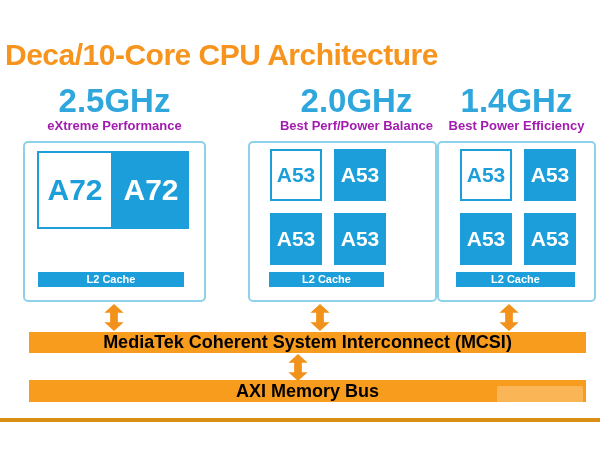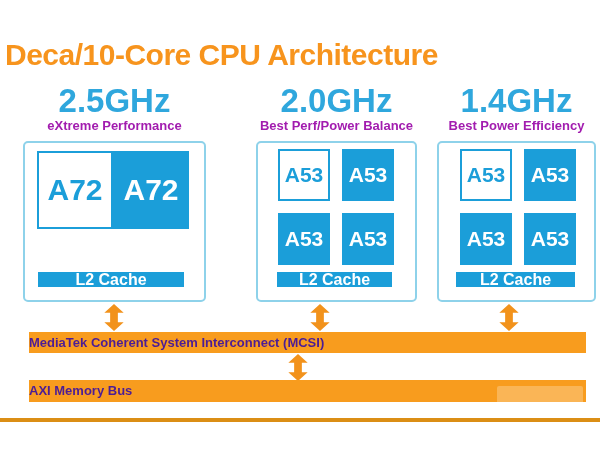--- a/index.html
+++ b/index.html
@@ -8,21 +8,21 @@
     background:#ffffff; overflow:hidden;
     font-family:"Liberation Sans", sans-serif;
   }
   .title {
     position:absolute; left:5px; top:38px;
     font-size:30px; font-weight:bold; color:#F7941D;
     letter-spacing:-0.5px; white-space:nowrap;
   }
   .cluster { position:absolute; top:84px; text-align:center; height:218px; }
   .cluster.c1 { left:23px;  width:183px; }
-  .cluster.c2 { left:256px; width:161px; }
+  .cluster.c2 { left:248px; width:161px;padding-left:28px; }
   .cluster.c3 { left:437px; width:159px; }
   .freq { font-size:33px; font-weight:bold; color:#2FA7DD; line-height:33px; }
   .subtitle { font-size:13px; font-weight:bold; color:#a21caf; line-height:15px; margin-top:1px; white-space:nowrap; }
   .box {
     position:absolute; left:0; top:57px; width:100%; height:161px;
     box-sizing:border-box; border:2px solid #8ED2EA; border-radius:5px; background:#fff;
   }
   .cores-large { position:absolute; left:12px; top:8px; display:flex; gap:0; }
   .cores-grid  { position:absolute; top:6px; display:grid; grid-template-columns:52px 52px; gap:12px; }
   .c2 .cores-grid { left:20px; }
@@ -30,31 +30,31 @@
   .core {
     display:flex; align-items:center; justify-content:center;
     font-weight:bold; box-sizing:border-box;
   }
   .core.large { width:76px; height:78px; font-size:30px; }
   .core.small { width:52px; height:52px; font-size:21px; }
   .core.outline { background:#fff; border:2px solid #1B9ED9; color:#1B9ED9; }
   .core.filled  { background:#1B9ED9; color:#ffffff; }
   .l2bar {
     position:absolute; bottom:13px; height:15px; line-height:15px;
-    background:#1B9ED9; color:#fff; font-size:16px; font-weight:bold; text-align:center;
+    background:#1B9ED9; color:#fff; font-size:11px; font-weight:bold; text-align:center;
   }
   .c1 .l2bar { left:13px; width:146px; }
   .c2 .l2bar { left:19px; width:115px; }
   .c3 .l2bar { left:17px; width:119px; }
   .varrow { position:absolute; width:22px; height:27px; }
   .varrow svg { display:block; width:100%; height:100%; }
   .bus {
     position:absolute; left:29px; width:557px;
-    background:#F89C1E; color:#4c1d95; font-weight:bold; font-size:13px;
-    text-align:left; white-space:nowrap;
+    background:#F89C1E; color:#000000; font-weight:bold; font-size:18px;
+    text-align:center; white-space:nowrap;
   }
   .bus.mcsi { top:332px; height:21px; line-height:21px; }
   .bus.axi  { top:380px; height:22px; line-height:22px; }
   .watermark {
     position:absolute; left:497px; top:386px; width:86px; height:26px;
     background:rgba(255,255,255,0.25); border-radius:2px;
   }
   .divider { position:absolute; left:0; top:418px; width:600px; height:4px; background:#DB8E15; }
 </style>
 </head>

